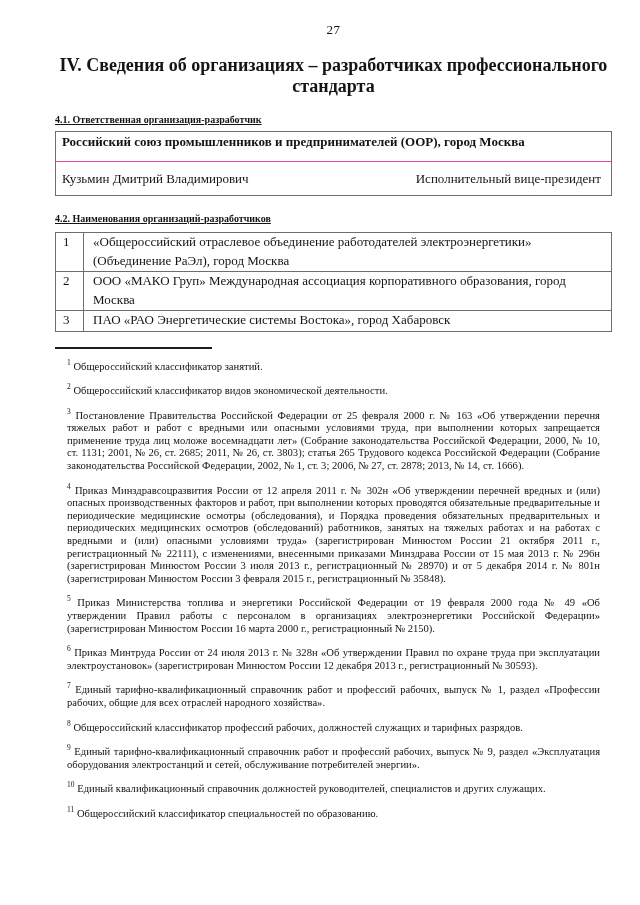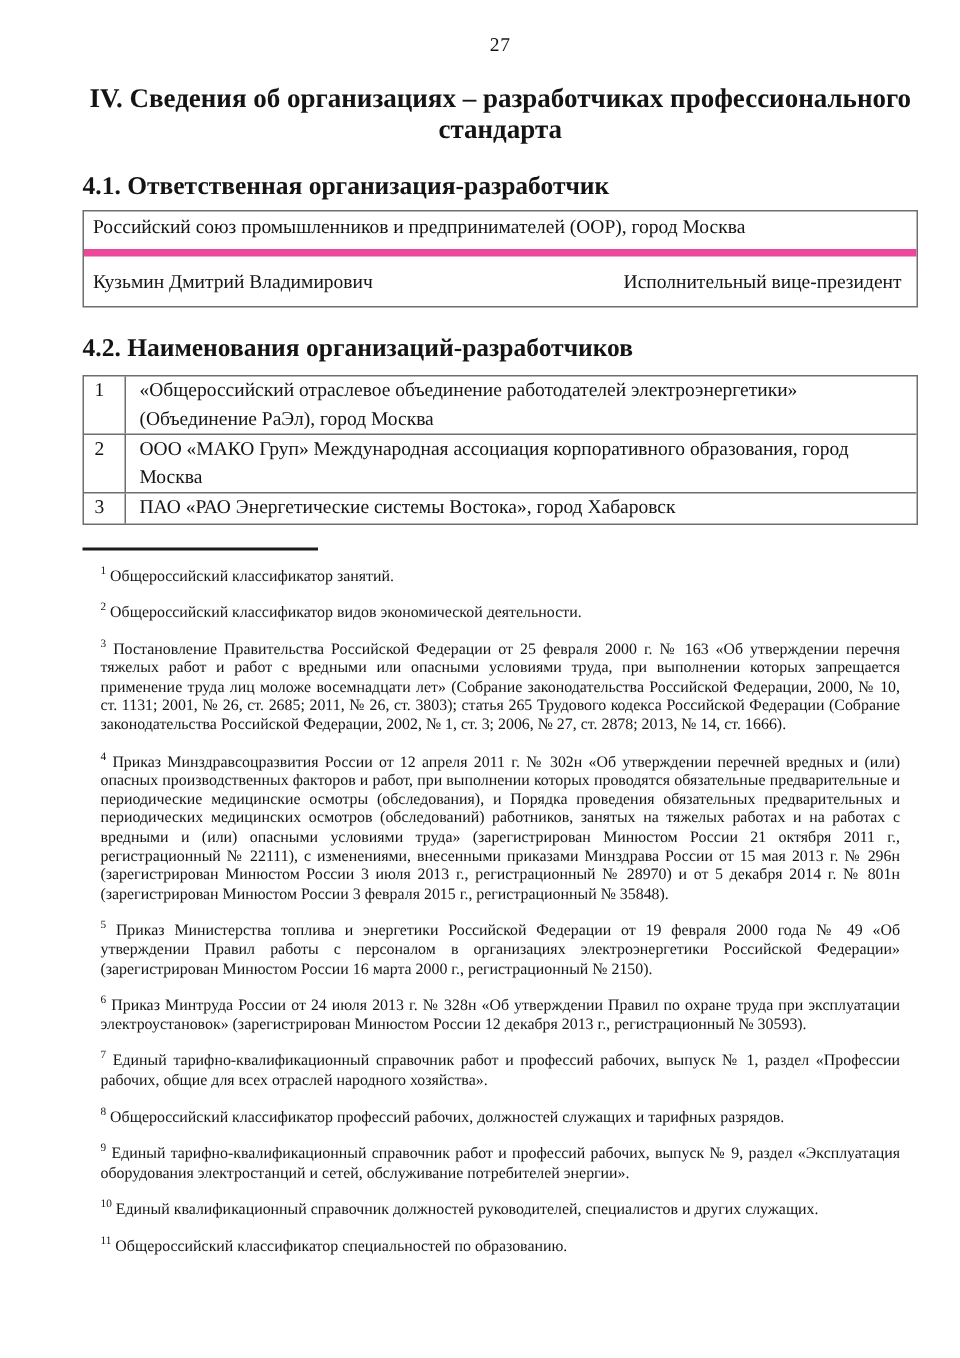--- a/index.html
+++ b/index.html
@@ -27,34 +27,36 @@
     letter-spacing: 0.5px;
   }
   .section-title {
     margin: 17px 0 0 0;
     text-align: center;
     font-size: 18px;
     font-weight: bold;
   }
   .sub-label {
     margin: 17px 0 0 0;
-    font-size: 17px;
+    font-size: 10px;
     font-weight: bold;
+    text-decoration: underline;
   }
   
   .t41 {
     margin-top: 6px;
     border: 1px solid #6e6e6e;
     font-size: 13px;
   }
   .t41-row1 {
     box-sizing: border-box;
     height: 30px;
     padding: 2px 8px 0 6px;
-    border-bottom: 5px solid #ec4899;
+    border-bottom: 1px solid #ec4899;
+    font-weight: bold;
   }
   .t41-row2 {
     box-sizing: border-box;
     height: 33px;
     padding: 0 10px 0 6px;
     display: flex;
     justify-content: space-between;
     align-items: center;
   }
   

